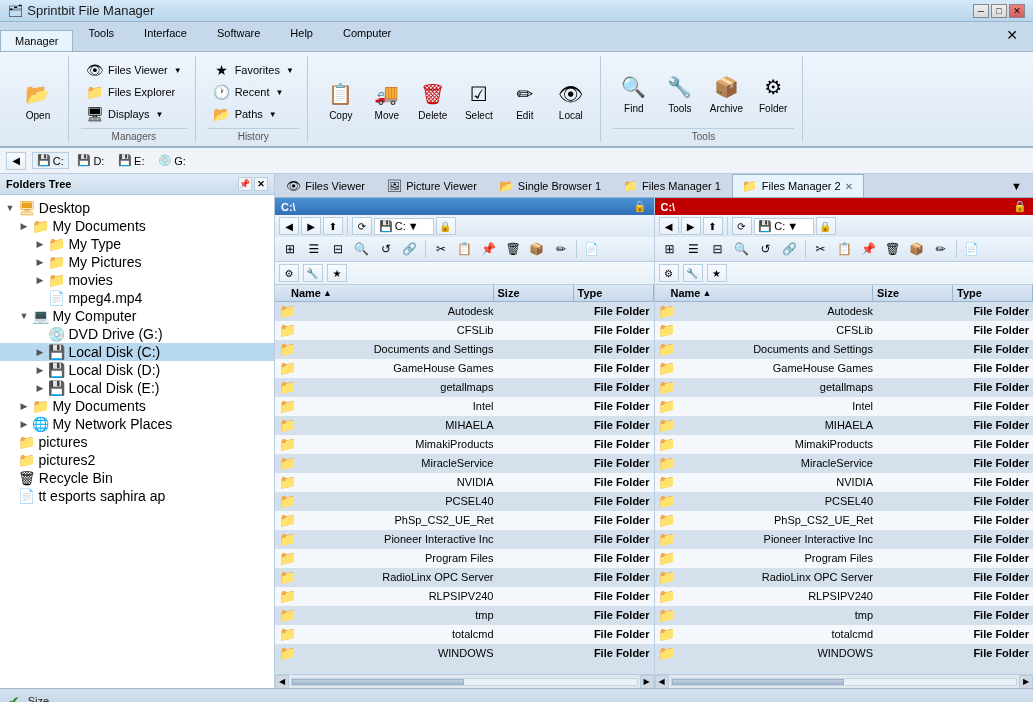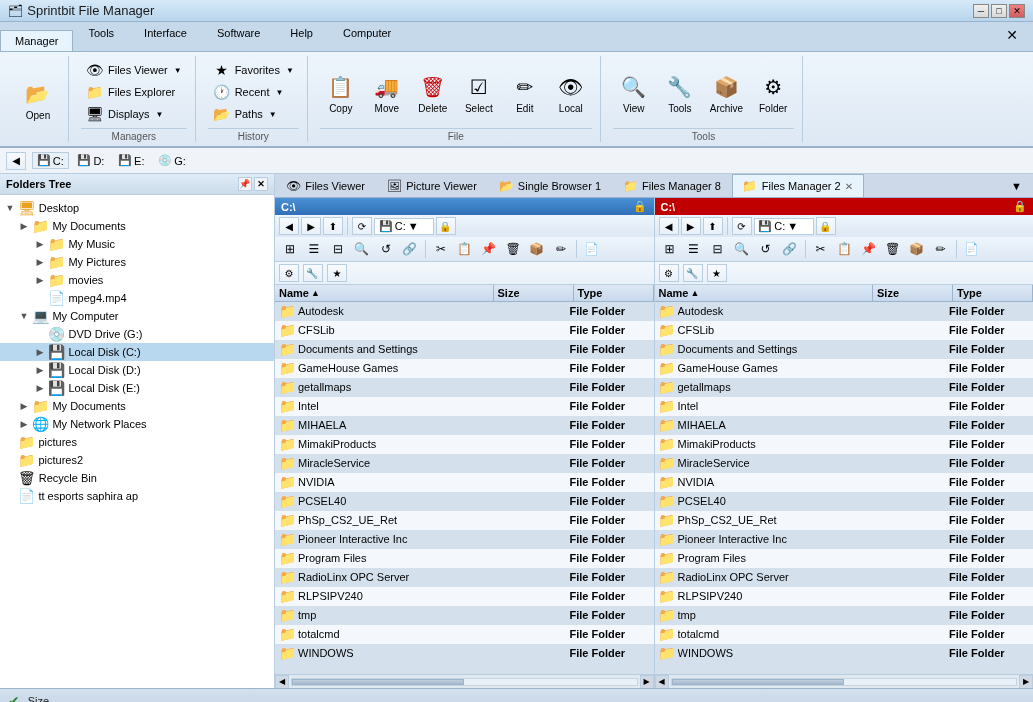--- a/index.html
+++ b/index.html
@@ -24,32 +24,32 @@
     .ribbon-small-group { display: flex; flex-direction: column; gap: 2px; }
     .ribbon-small-btn { display: flex; align-items: center; gap: 4px; cursor: pointer; padding: 1px 4px; border: 1px solid transparent; font-size: 11px; }
     .ribbon-small-icon { font-size: 14px; width: 18px; text-align: center; }
     .dropdown-arrow { font-size: 8px; margin-left: 2px; }
     
     
     .address-bar { background: #f0f4f8; border-bottom: 1px solid #b8cde0; padding: 3px 6px; display: flex; align-items: center; gap: 6px; height: 26px; }
     .addr-btn { width: 20px; height: 18px; border: 1px solid #b8cde0; background: linear-gradient(to bottom, #f8fbff, #e8f0f8); cursor: pointer; display: flex; align-items: center; justify-content: center; font-size: 10px; }
     
     
-    .main-layout { display: flex; height: calc(702px - 22px - 34px - 82px - 26px - 24px); }
+    .main-layout { display: flex; height: calc(702px - 22px - 34px - 82px - 26px - 24px); text-align: right; }
     
     
     .folders-tree { width: 275px; background: #fff; border-right: 1px solid #b8cde0; display: flex; flex-direction: column; overflow: hidden; }
     .folders-header { background: linear-gradient(to bottom, #e0ecf8, #ccdcea); padding: 3px 6px; font-size: 11px; font-weight: bold; border-bottom: 1px solid #b8cde0; display: flex; align-items: center; justify-content: space-between; }
     .folders-header-controls { display: flex; gap: 2px; }
     .header-ctrl-btn { width: 14px; height: 14px; border: 1px solid #b8cde0; background: #f0f4f8; font-size: 9px; display: flex; align-items: center; justify-content: center; cursor: pointer; }
     .tree-content { overflow-y: auto; flex: 1; padding: 4px 0; }
     .tree-item { display: flex; align-items: center; padding: 1px 2px; cursor: pointer; white-space: nowrap; }
     .tree-expand { width: 16px; height: 16px; display: flex; align-items: center; justify-content: center; font-size: 9px; color: #555; flex-shrink: 0; }
     .tree-icon { font-size: 14px; margin-right: 3px; flex-shrink: 0; }
-    .tree-label { font-size: 11px; }
+    .tree-label { font-size: 14px; }
     .indent-1 { padding-left: 16px; }
     .indent-2 { padding-left: 32px; }
     
     
     .file-panels { flex: 1; display: flex; flex-direction: column; overflow: hidden; }
     .panels-tabs { display: flex; background: #cdd9e8; border-bottom: 1px solid #9ab4cc; }
     .panel-tab { padding: 4px 10px; font-size: 11px; cursor: pointer; border: 1px solid transparent; border-bottom: none; display: flex; align-items: center; gap: 4px; }
     .panel-tab.active { background: #e8f4fd; border-color: #9ab4cc; }
     .panel-tab-icon { font-size: 12px; }
     .panel-close { font-size: 10px; cursor: pointer; color: #666; }
@@ -62,21 +62,21 @@
     .panel-address.blue { background: linear-gradient(to bottom, #4a90d4, #3070b8); }
     .panel-toolbar { background: linear-gradient(to bottom, #eef5fc, #dde8f4); border-bottom: 1px solid #b8cde0; padding: 2px 4px; display: flex; align-items: center; gap: 2px; flex-wrap: wrap; }
     .pt-btn { width: 22px; height: 20px; border: 1px solid transparent; background: transparent; cursor: pointer; display: flex; align-items: center; justify-content: center; font-size: 12px; }
     .panel-nav { background: linear-gradient(to bottom, #f4f8fc, #e8f0f8); border-bottom: 1px solid #b8cde0; padding: 2px 4px; display: flex; align-items: center; gap: 4px; }
     .pn-btn { width: 20px; height: 18px; border: 1px solid #b8cde0; background: linear-gradient(to bottom, #f8fbff, #e8f0f8); cursor: pointer; display: flex; align-items: center; justify-content: center; font-size: 10px; }
     
     
     .file-list { flex: 1; overflow: hidden; display: flex; flex-direction: column; }
     .file-list-header { display: flex; background: linear-gradient(to bottom, #dde8f4, #c8d8ec); border-bottom: 1px solid #9ab4cc; }
     .fh-col { padding: 2px 4px; font-size: 11px; font-weight: bold; border-right: 1px solid #9ab4cc; cursor: pointer; display: flex; align-items: center; gap: 2px; }
-    .fh-name { flex: 1; min-width: 100px; }
+    .fh-name { flex: 1; min-width: 100px; margin-left: 12px; }
     .fh-size { width: 80px; }
     .fh-type { width: 80px; }
     .fh-sort-arrow { font-size: 9px; }
     .file-list-body { flex: 1; overflow-y: auto; overflow-x: hidden; }
     .file-row { display: flex; align-items: center; padding: 1px 4px; cursor: pointer; border-bottom: 1px solid transparent; }
     .file-row:nth-child(even) { background: #f4f8fc; }
     .fr-icon { font-size: 14px; margin-right: 3px; flex-shrink: 0; width: 16px; }
     .fr-name { flex: 1; overflow: hidden; text-overflow: ellipsis; white-space: nowrap; }
     .fr-size { width: 76px; text-align: right; padding-right: 8px; overflow: hidden; }
     .fr-type { width: 80px; overflow: hidden; font-weight: bold; }
@@ -198,28 +198,27 @@
       </div>
       <div class="ribbon-btn">
         <div class="ribbon-icon">✏</div>
         <div class="ribbon-btn-label">Edit</div>
       </div>
       <div class="ribbon-btn">
         <div class="ribbon-icon">👁</div>
         <div class="ribbon-btn-label">Local</div>
       </div>
     </div>
-    <div class="ribbon-group-label">File</div>
   </div>
 
   <div class="ribbon-group" style="min-width:160px;">
     <div class="ribbon-items">
       <div class="ribbon-btn">
         <div class="ribbon-icon">🔍</div>
-        <div class="ribbon-btn-label">View</div>
+        <div class="ribbon-btn-label">Find</div>
       </div>
       <div class="ribbon-btn">
         <div class="ribbon-icon">🔧</div>
         <div class="ribbon-btn-label">Tools</div>
       </div>
       <div class="ribbon-btn">
         <div class="ribbon-icon">📦</div>
         <div class="ribbon-btn-label">Archive</div>
       </div>
       <div class="ribbon-btn">
@@ -273,21 +272,21 @@
 
       <div class="tree-item indent-1">
         <div class="tree-expand">▶</div>
         <span class="tree-icon folder-yellow">📁</span>
         <span class="tree-label">My Documents</span>
       </div>
 
       <div class="tree-item indent-2">
         <div class="tree-expand">▶</div>
         <span class="tree-icon folder-yellow">📁</span>
-        <span class="tree-label">My Music</span>
+        <span class="tree-label">My Type</span>
       </div>
 
       <div class="tree-item indent-2">
         <div class="tree-expand">▶</div>
         <span class="tree-icon folder-yellow">📁</span>
         <span class="tree-label">My Pictures</span>
       </div>
 
       <div class="tree-item indent-2">
         <div class="tree-expand">▶</div>
@@ -379,21 +378,21 @@
       <div class="panel-tab">
         <span class="panel-tab-icon">🖼</span>
         <span>Picture Viewer</span>
       </div>
       <div class="panel-tab">
         <span class="panel-tab-icon">📂</span>
         <span>Single Browser 1</span>
       </div>
       <div class="panel-tab">
         <span class="panel-tab-icon">📁</span>
-        <span>Files Manager 8</span>
+        <span>Files Manager 1</span>
       </div>
       <div class="panel-tab active">
         <span class="panel-tab-icon">📁</span>
         <span>Files Manager 2</span>
         <span class="panel-close">✕</span>
       </div>
       <div style="flex:1;"></div>
       <div class="panel-tab">▼</div>
     </div>
 

